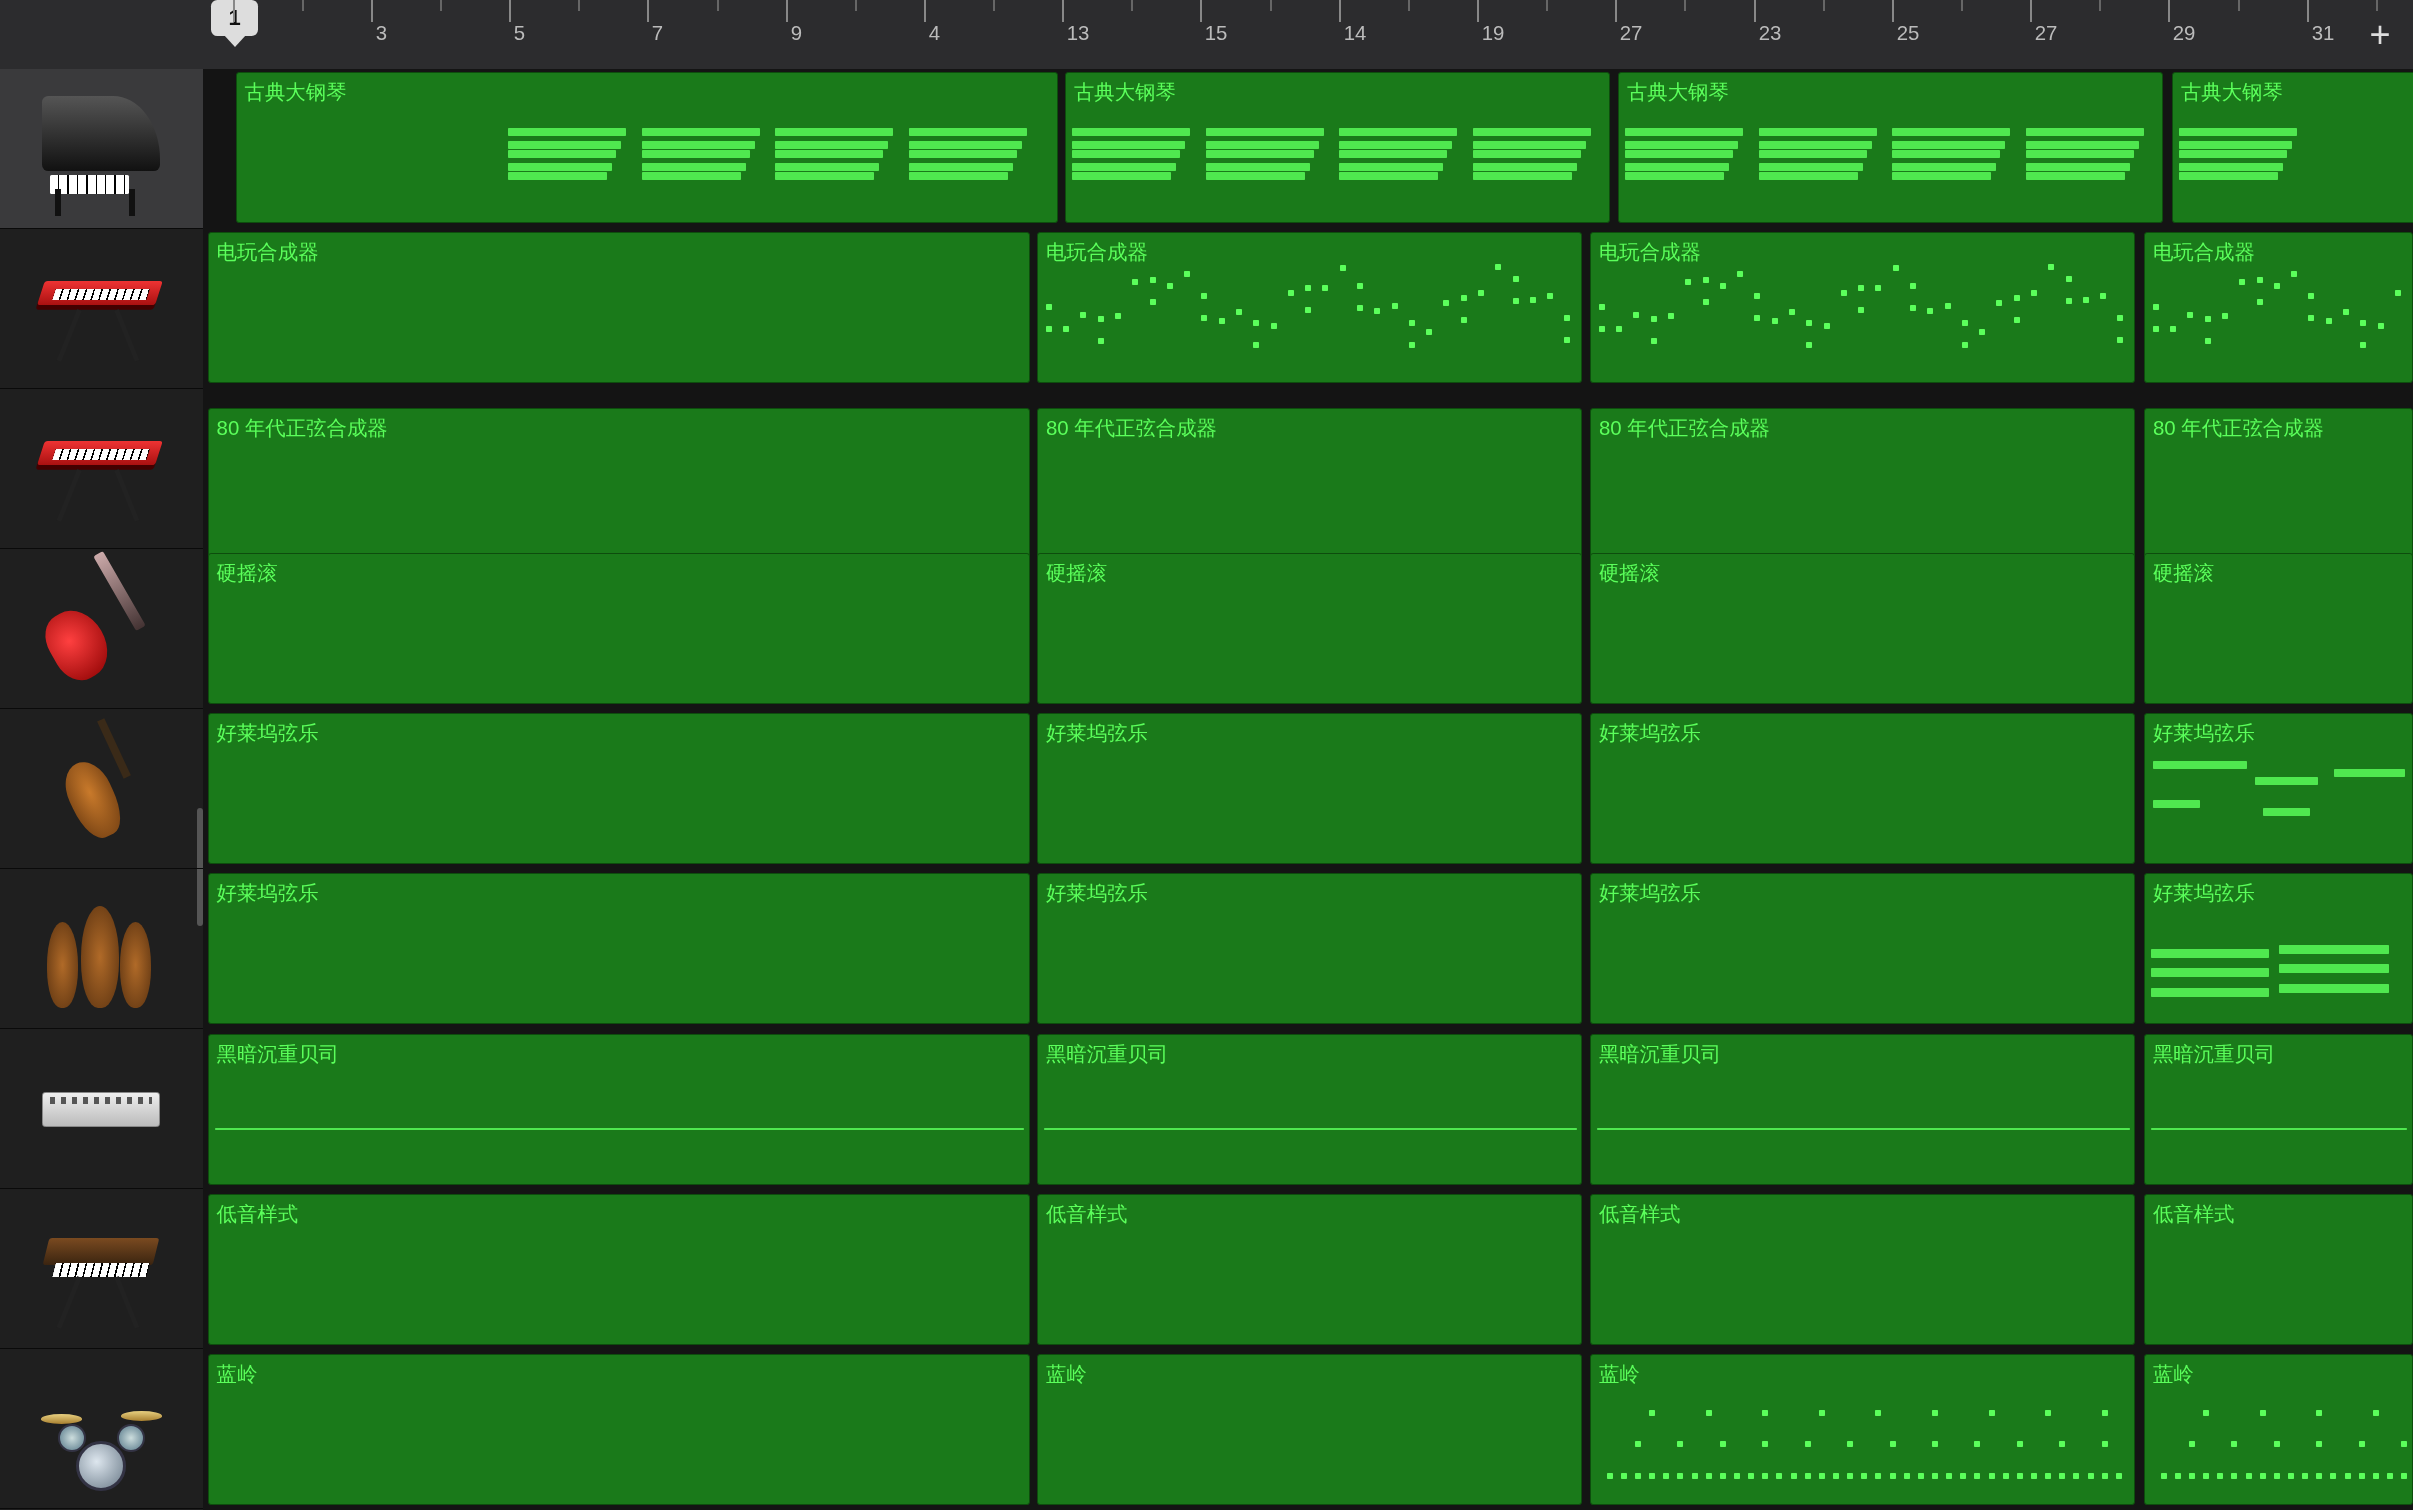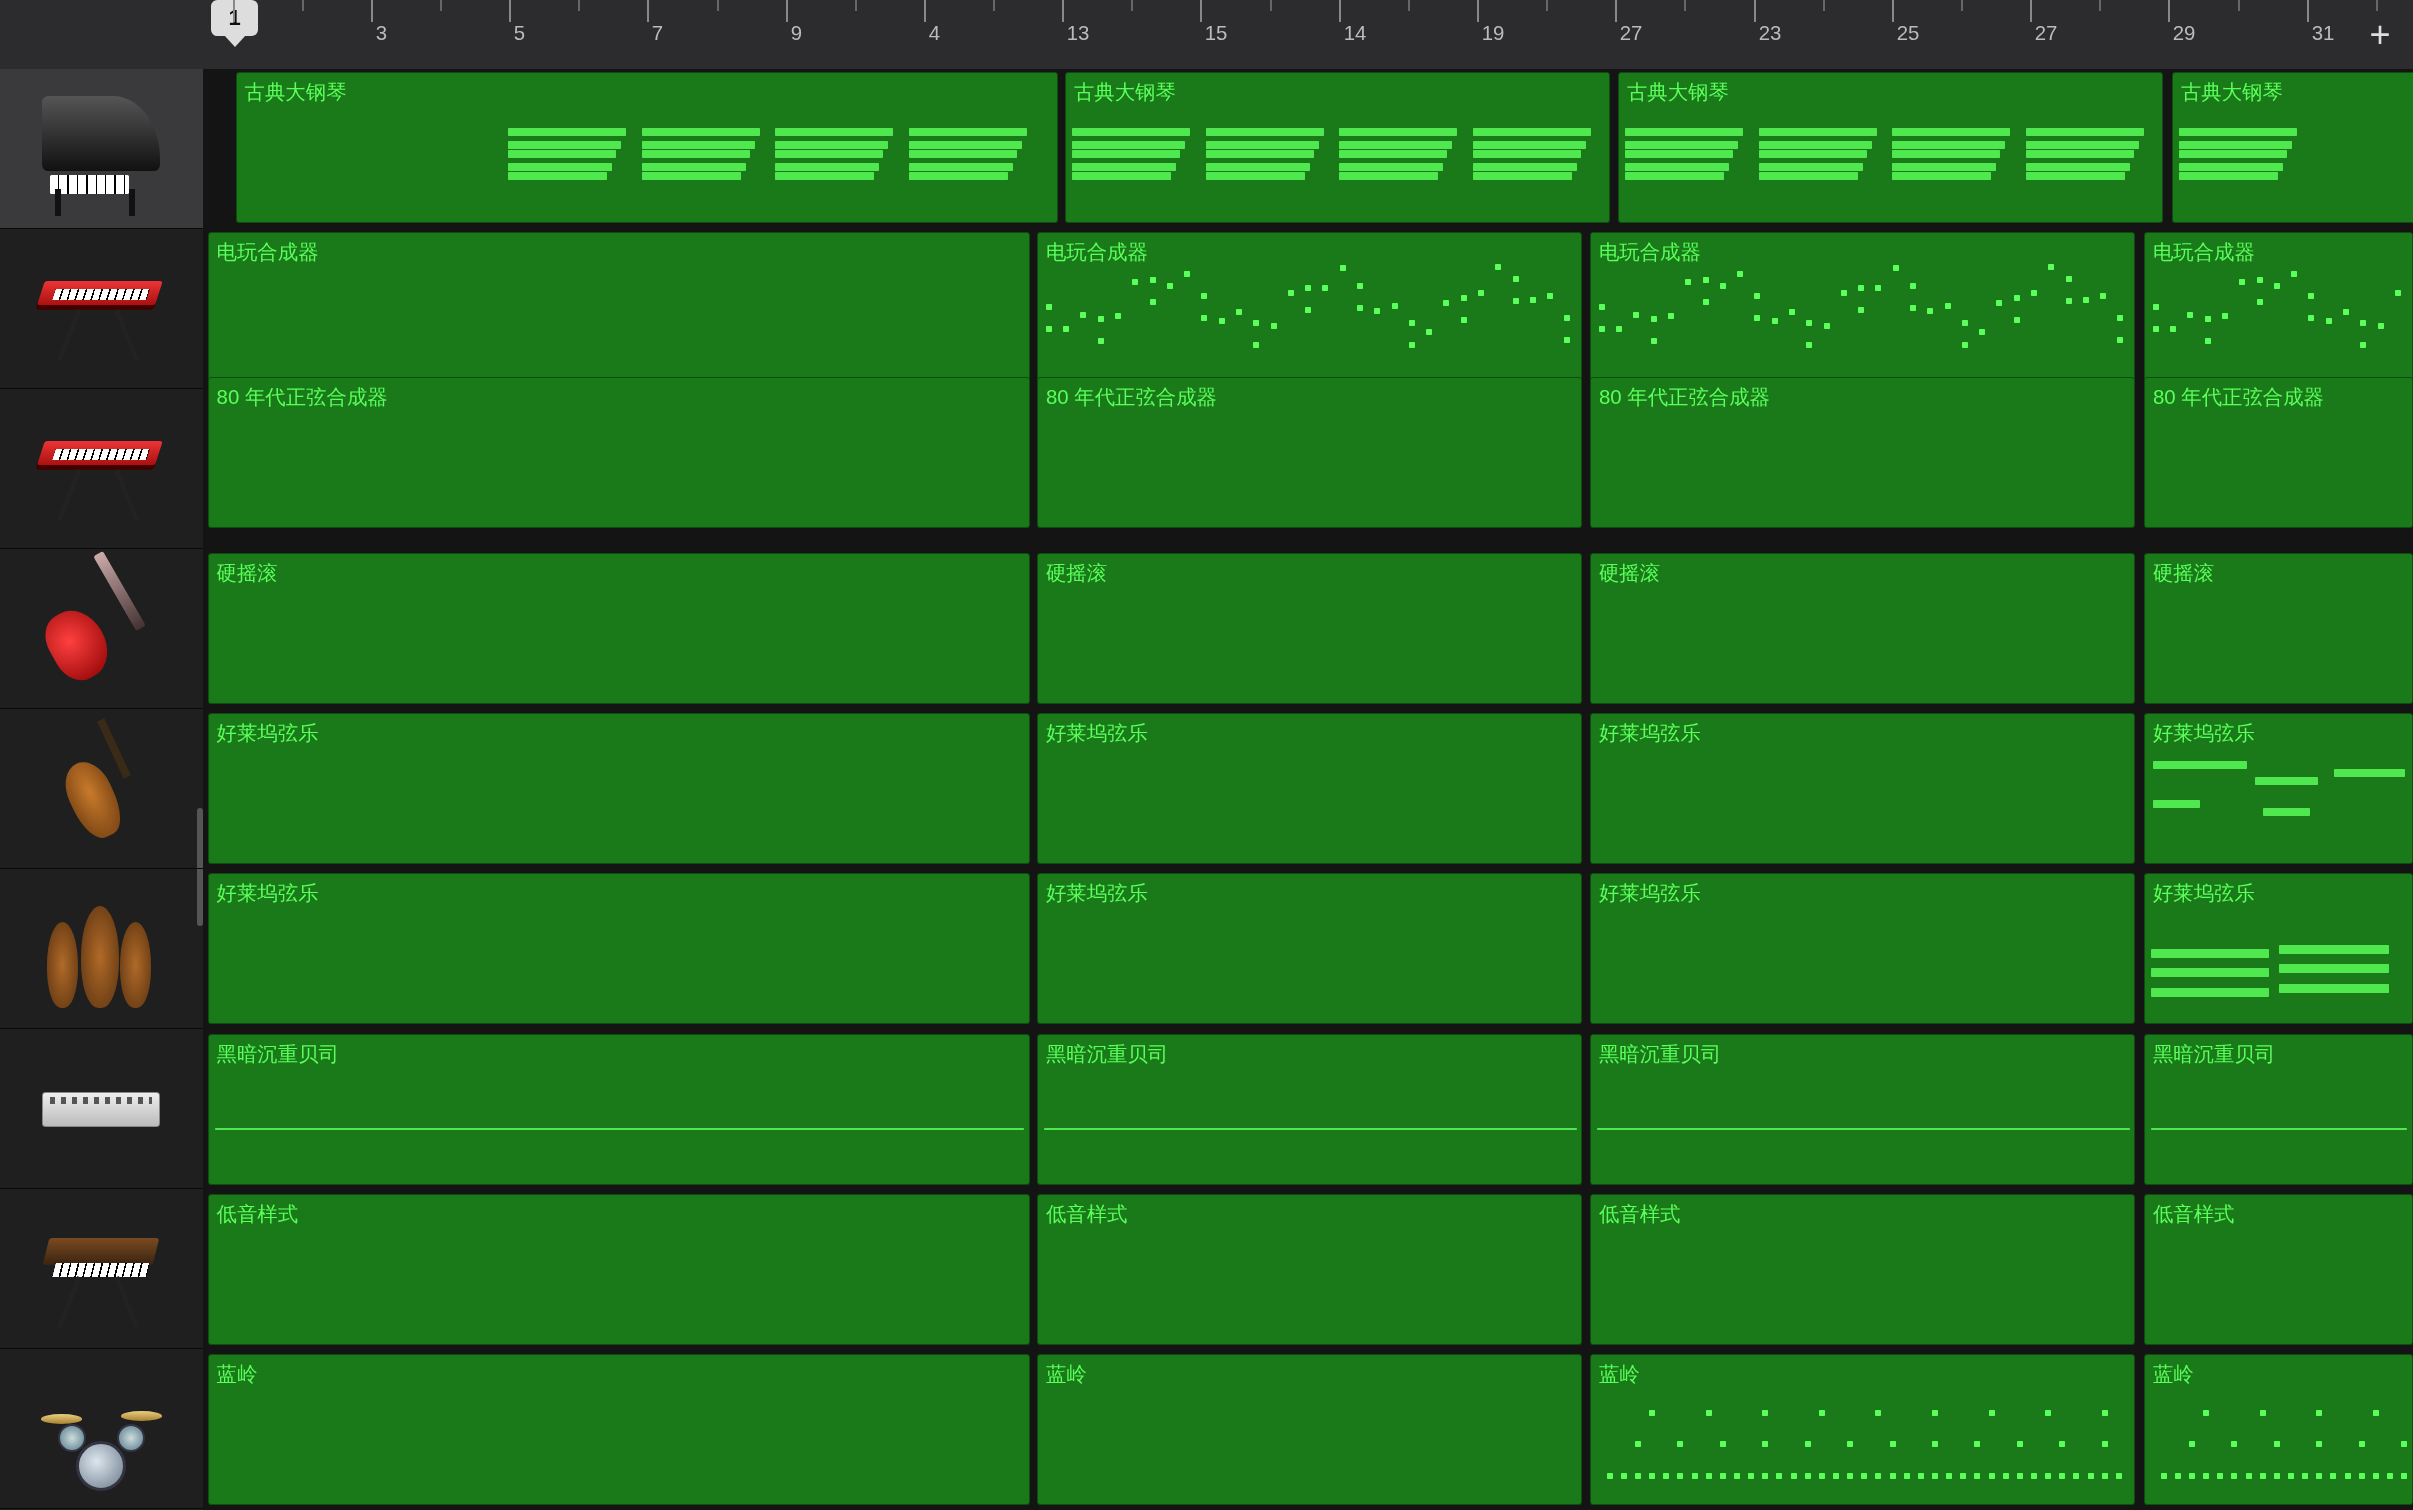--- a/index.html
+++ b/index.html
@@ -450,21 +450,21 @@
           <div class="midi-dot" style="left: 163px; top: 60px;"></div>
           <div class="midi-dot" style="left: 163px; top: 82px;"></div>
           <div class="midi-dot" style="left: 181px; top: 85px;"></div>
           <div class="midi-dot" style="left: 198px; top: 76px;"></div>
           <div class="midi-dot" style="left: 215px; top: 87px;"></div>
           <div class="midi-dot" style="left: 215px; top: 109px;"></div>
           <div class="midi-dot" style="left: 233px; top: 90px;"></div>
           <div class="midi-dot" style="left: 250px; top: 57px;"></div>
         </div>
       </div>
-      <div class="lane" style="top: 305px; height: 157px;">
+      <div class="lane" style="top: 336px; height: 157px;">
         <div class="region" style="left: 4.7px; width: 822px;">
           <div class="title">80 年代正弦合成器</div>
         </div>
         <div class="region" style="left: 834px; width: 545px;">
           <div class="title">80 年代正弦合成器</div>
         </div>
         <div class="region" style="left: 1387px; width: 545px;">
           <div class="title">80 年代正弦合成器</div>
         </div>
         <div class="region" style="left: 1941px; width: 269px;">

